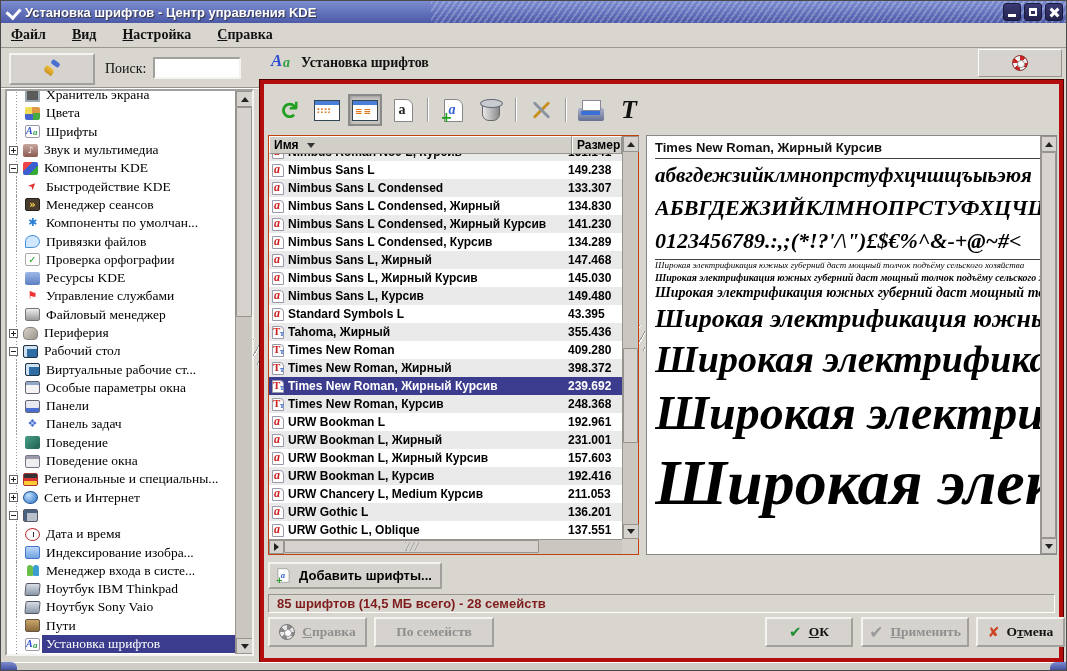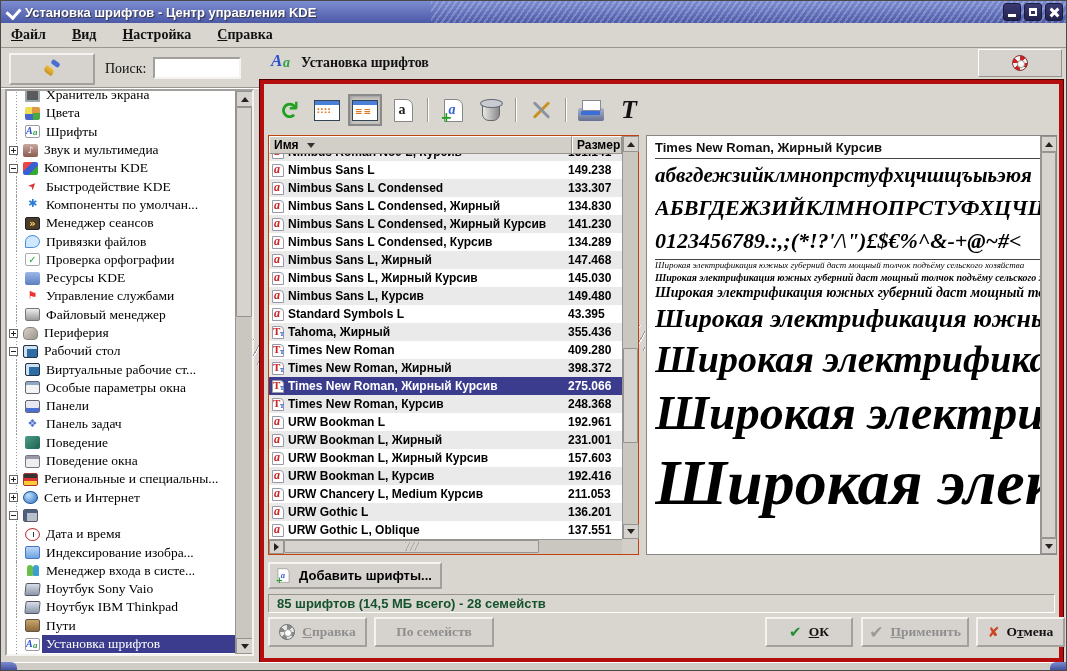--- a/index.html
+++ b/index.html
@@ -170,21 +170,21 @@
   .pv-line{white-space:nowrap;overflow:hidden;font-family:"Liberation Serif",serif;font-style:italic;font-weight:700;color:#000;}
   .pv-a0{font-size:21px;line-height:32px;}
   .pv-a1{font-size:22px;line-height:34px;}
   .pv-a2{font-size:22px;line-height:32px;border-bottom:1px solid #444;padding-bottom:2px;}
   .pv-vscroll{position:absolute;right:0;top:0;width:16px;bottom:0;background:#cac7c1;border-left:1px solid #979490;}
   
   .add-btn{position:absolute;left:8px;top:482px;width:174px;height:27px;background:#d6d3ce;border:2px outset #f5f3ef;
     display:flex;align-items:center;justify-content:center;gap:8px;font:700 13px "Liberation Sans",sans-serif;}
   .add-btn .doc-icon{transform:scale(.62);margin:-4px -2px -4px -4px;}
   .statusbar{position:absolute;left:8px;top:514px;right:8px;height:19px;border:1px solid #979490;border-bottom-color:#fff;border-right-color:#fff;
-    display:flex;align-items:center;padding-left:8px;font:700 13px "Liberation Sans",sans-serif;color:#14532d;}
+    display:flex;align-items:center;padding-left:8px;font:700 13px "Liberation Sans",sans-serif;color:#7f1d1d;}
   .footer{position:absolute;left:8px;top:537px;right:8px;height:31px;}
   .btn{position:absolute;top:0;height:30px;background:#d6d3ce;border:2px outset #f5f3ef;
     display:flex;align-items:center;justify-content:center;gap:7px;font:700 13.5px "Liberation Serif",serif;color:#111;}
   .btn.disabled{color:#8f8f8f;}
   .ok-icon::before{content:"✔";color:#1f8f2f;font:700 15px "DejaVu Sans",sans-serif;}
   .apply-icon::before{content:"✔";color:#9a9a9a;font:700 17px "DejaVu Sans",sans-serif;}
   .cancel-icon::before{content:"✘";color:#c42;font:700 14px "DejaVu Sans",sans-serif;}
   
   .bottom-frame{position:absolute;left:0;bottom:0;width:100%;height:8px;background:#cfccc6;border-top:1px solid #fff;}
   .corner-nub{position:absolute;bottom:0;width:16px;height:8px;background:linear-gradient(#7c8cd0,#44529e);}
@@ -265,27 +265,27 @@
           <span class="ticon components-icon"></span>
           <span class="tlabel">Компоненты KDE</span>
         </div>
         <div class="trow">
           <span class="vg"></span>
           <span class="ticon performance-icon"></span>
           <span class="tlabel">Быстродействие KDE</span>
         </div>
         <div class="trow">
           <span class="vg"></span>
+          <span class="ticon session-manager-icon"></span>
+          <span class="tlabel">Менеджер сеансов</span>
+        </div>
+        <div class="trow">
+          <span class="vg"></span>
           <span class="ticon default-components-icon"></span>
           <span class="tlabel">Компоненты по умолчан...</span>
-        </div>
-        <div class="trow">
-          <span class="vg"></span>
-          <span class="ticon session-manager-icon"></span>
-          <span class="tlabel">Менеджер сеансов</span>
         </div>
         <div class="trow">
           <span class="vg"></span>
           <span class="ticon file-associations-icon"></span>
           <span class="tlabel">Привязки файлов</span>
         </div>
         <div class="trow">
           <span class="vg"></span>
           <span class="ticon spellcheck-icon"></span>
           <span class="tlabel">Проверка орфографии</span>
@@ -375,26 +375,26 @@
           <span class="tlabel">Индексирование изобра...</span>
         </div>
         <div class="trow">
           <span class="vg"></span>
           <span class="ticon login-manager-icon"></span>
           <span class="tlabel">Менеджер входа в систе...</span>
         </div>
         <div class="trow">
           <span class="vg"></span>
           <span class="ticon laptop-icon"></span>
+          <span class="tlabel">Ноутбук IBM Thinkpad</span>
+        </div>
+        <div class="trow">
+          <span class="vg"></span>
+          <span class="ticon laptop-icon"></span>
           <span class="tlabel">Ноутбук Sony Vaio</span>
-        </div>
-        <div class="trow">
-          <span class="vg"></span>
-          <span class="ticon laptop-icon"></span>
-          <span class="tlabel">Ноутбук IBM Thinkpad</span>
         </div>
         <div class="trow">
           <span class="vg"></span>
           <span class="ticon paths-icon"></span>
           <span class="tlabel">Пути</span>
         </div>
         <div class="trow sel">
           <span class="vg"></span>
           <span class="ticon fonts-icon"></span>
           <span class="tlabel">Установка шрифтов</span>
@@ -525,21 +525,21 @@
             <span class="fsize">409.280</span>
           </div>
           <div class="lrow alt">
             <span class="ficon tt"></span>
             <span class="fname">Times New Roman, Жирный</span>
             <span class="fsize">398.372</span>
           </div>
           <div class="lrow sel">
             <span class="ficon tt"></span>
             <span class="fname">Times New Roman, Жирный Курсив</span>
-            <span class="fsize">275.066</span>
+            <span class="fsize">239.692</span>
           </div>
           <div class="lrow alt">
             <span class="ficon tt"></span>
             <span class="fname">Times New Roman, Курсив</span>
             <span class="fsize">248.368</span>
           </div>
           <div class="lrow">
             <span class="ficon t1"></span>
             <span class="fname">URW Bookman L</span>
             <span class="fsize">192.961</span>

